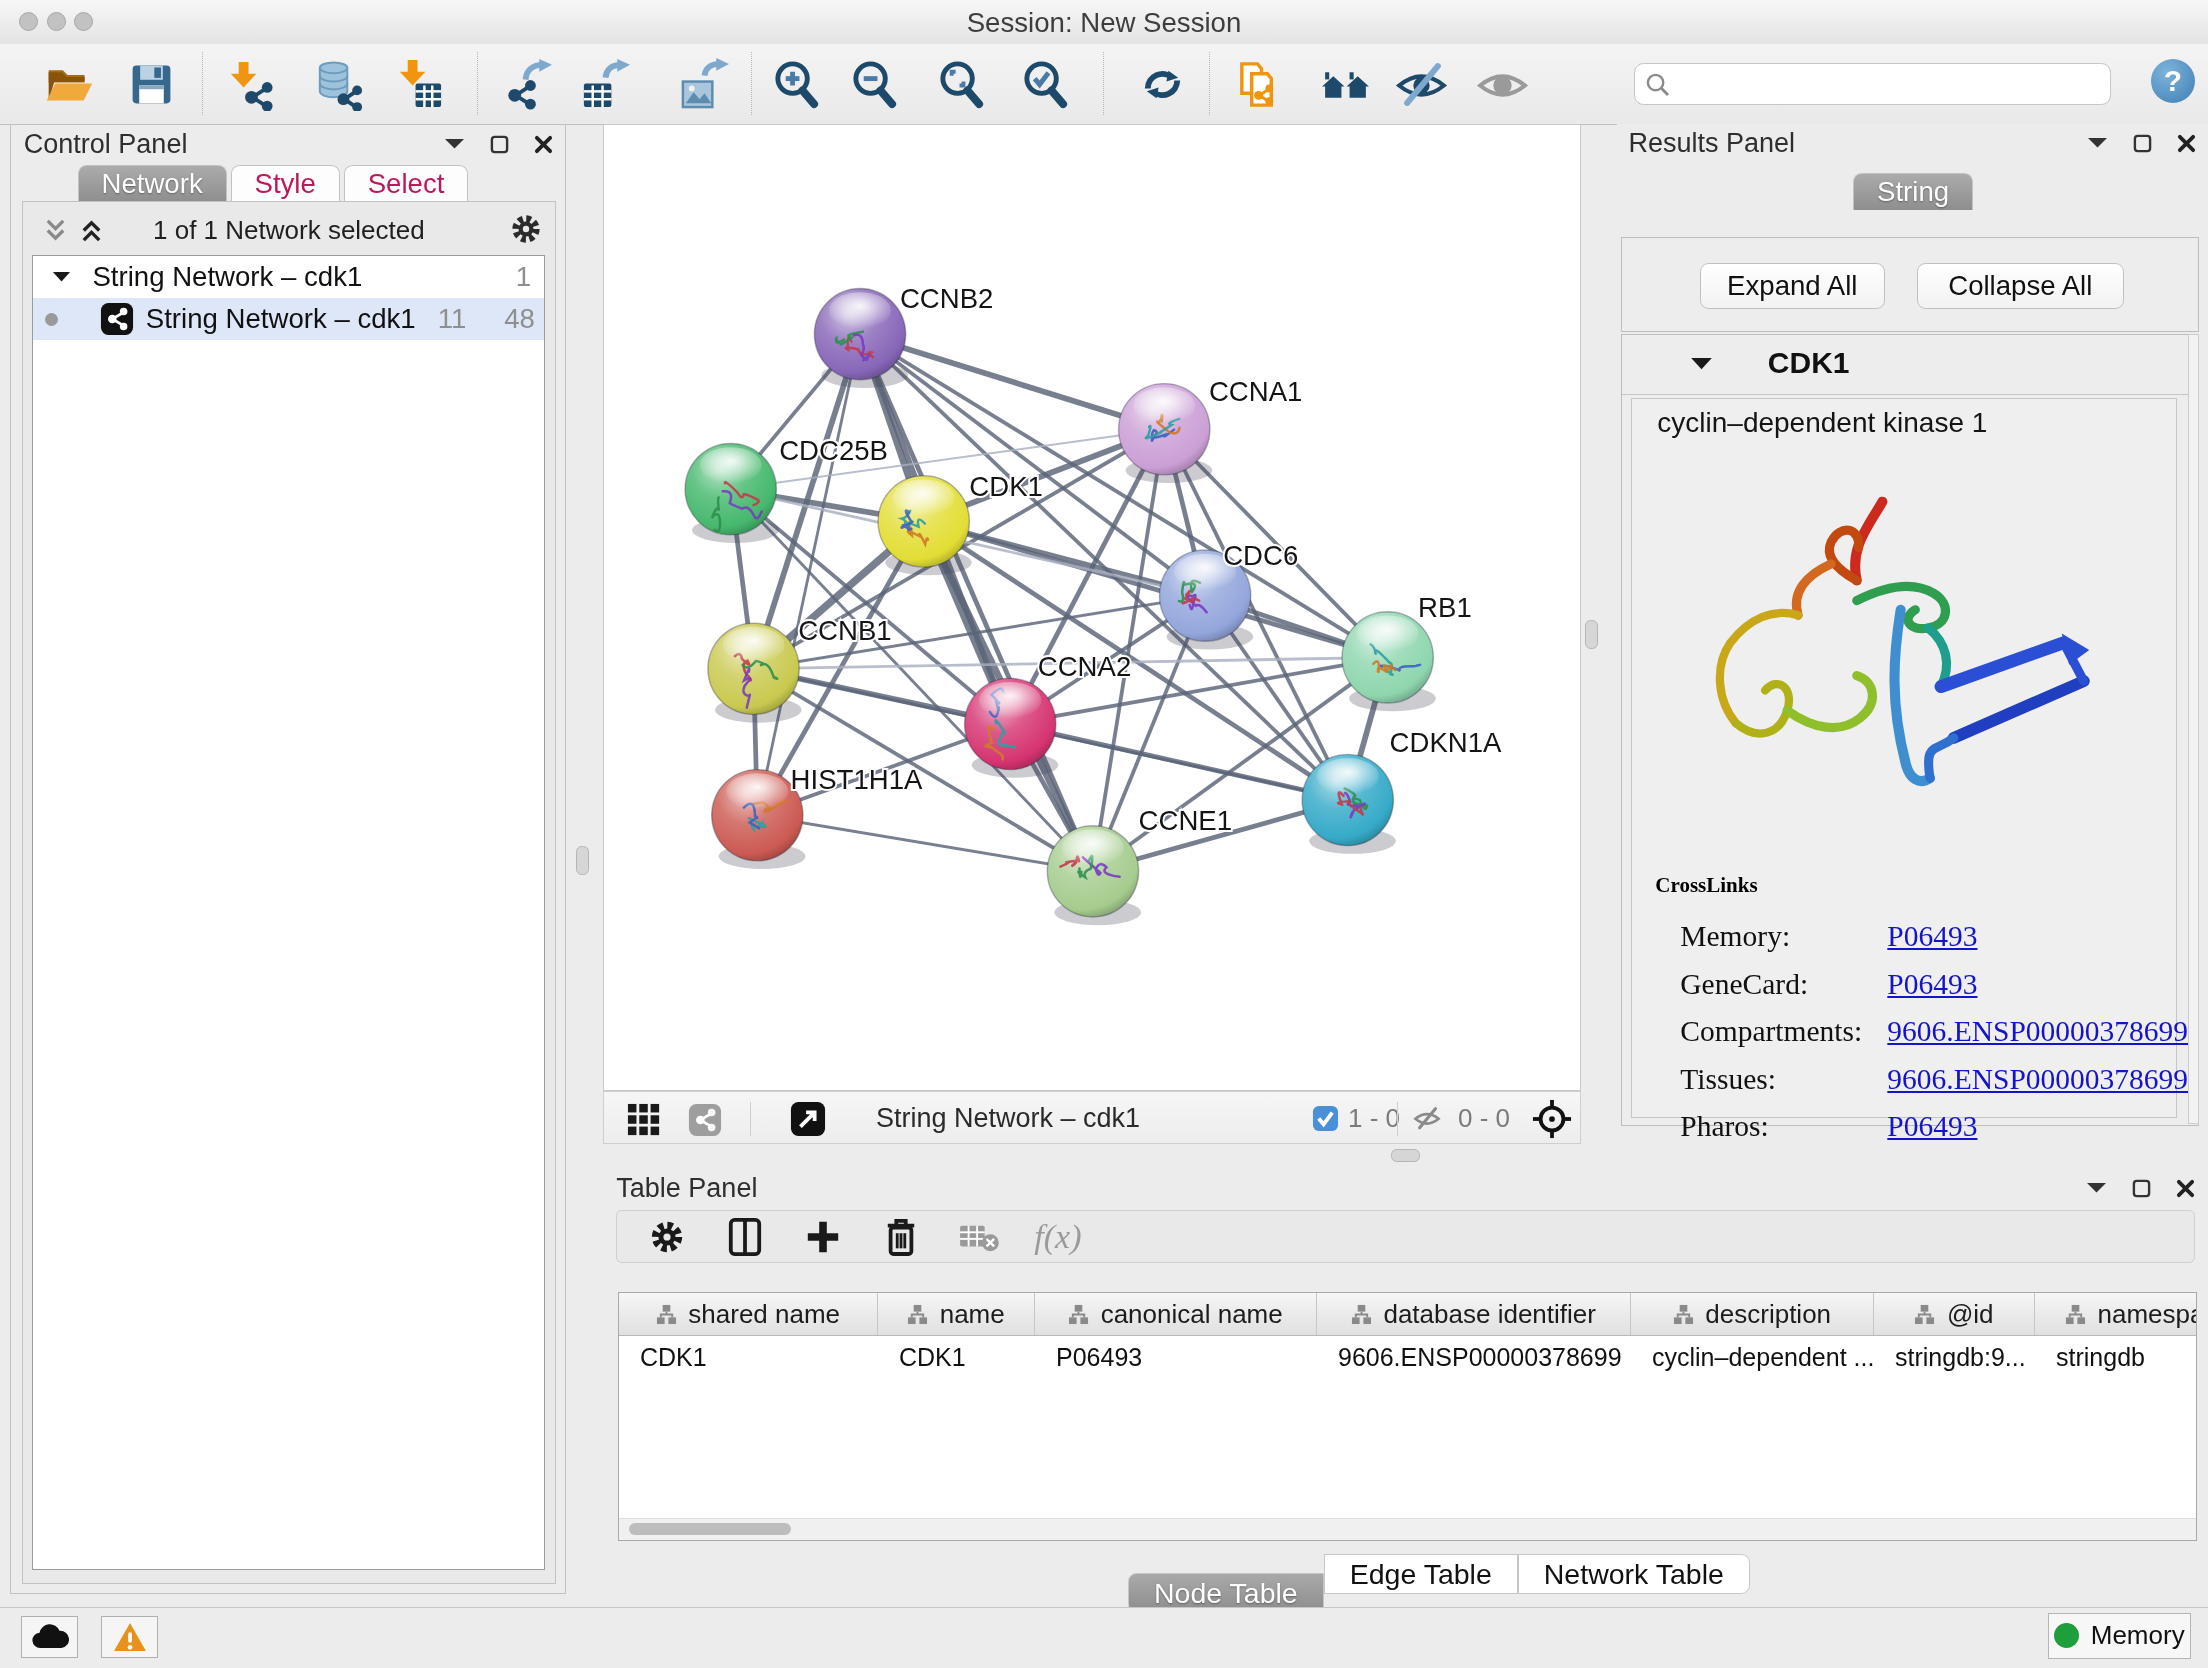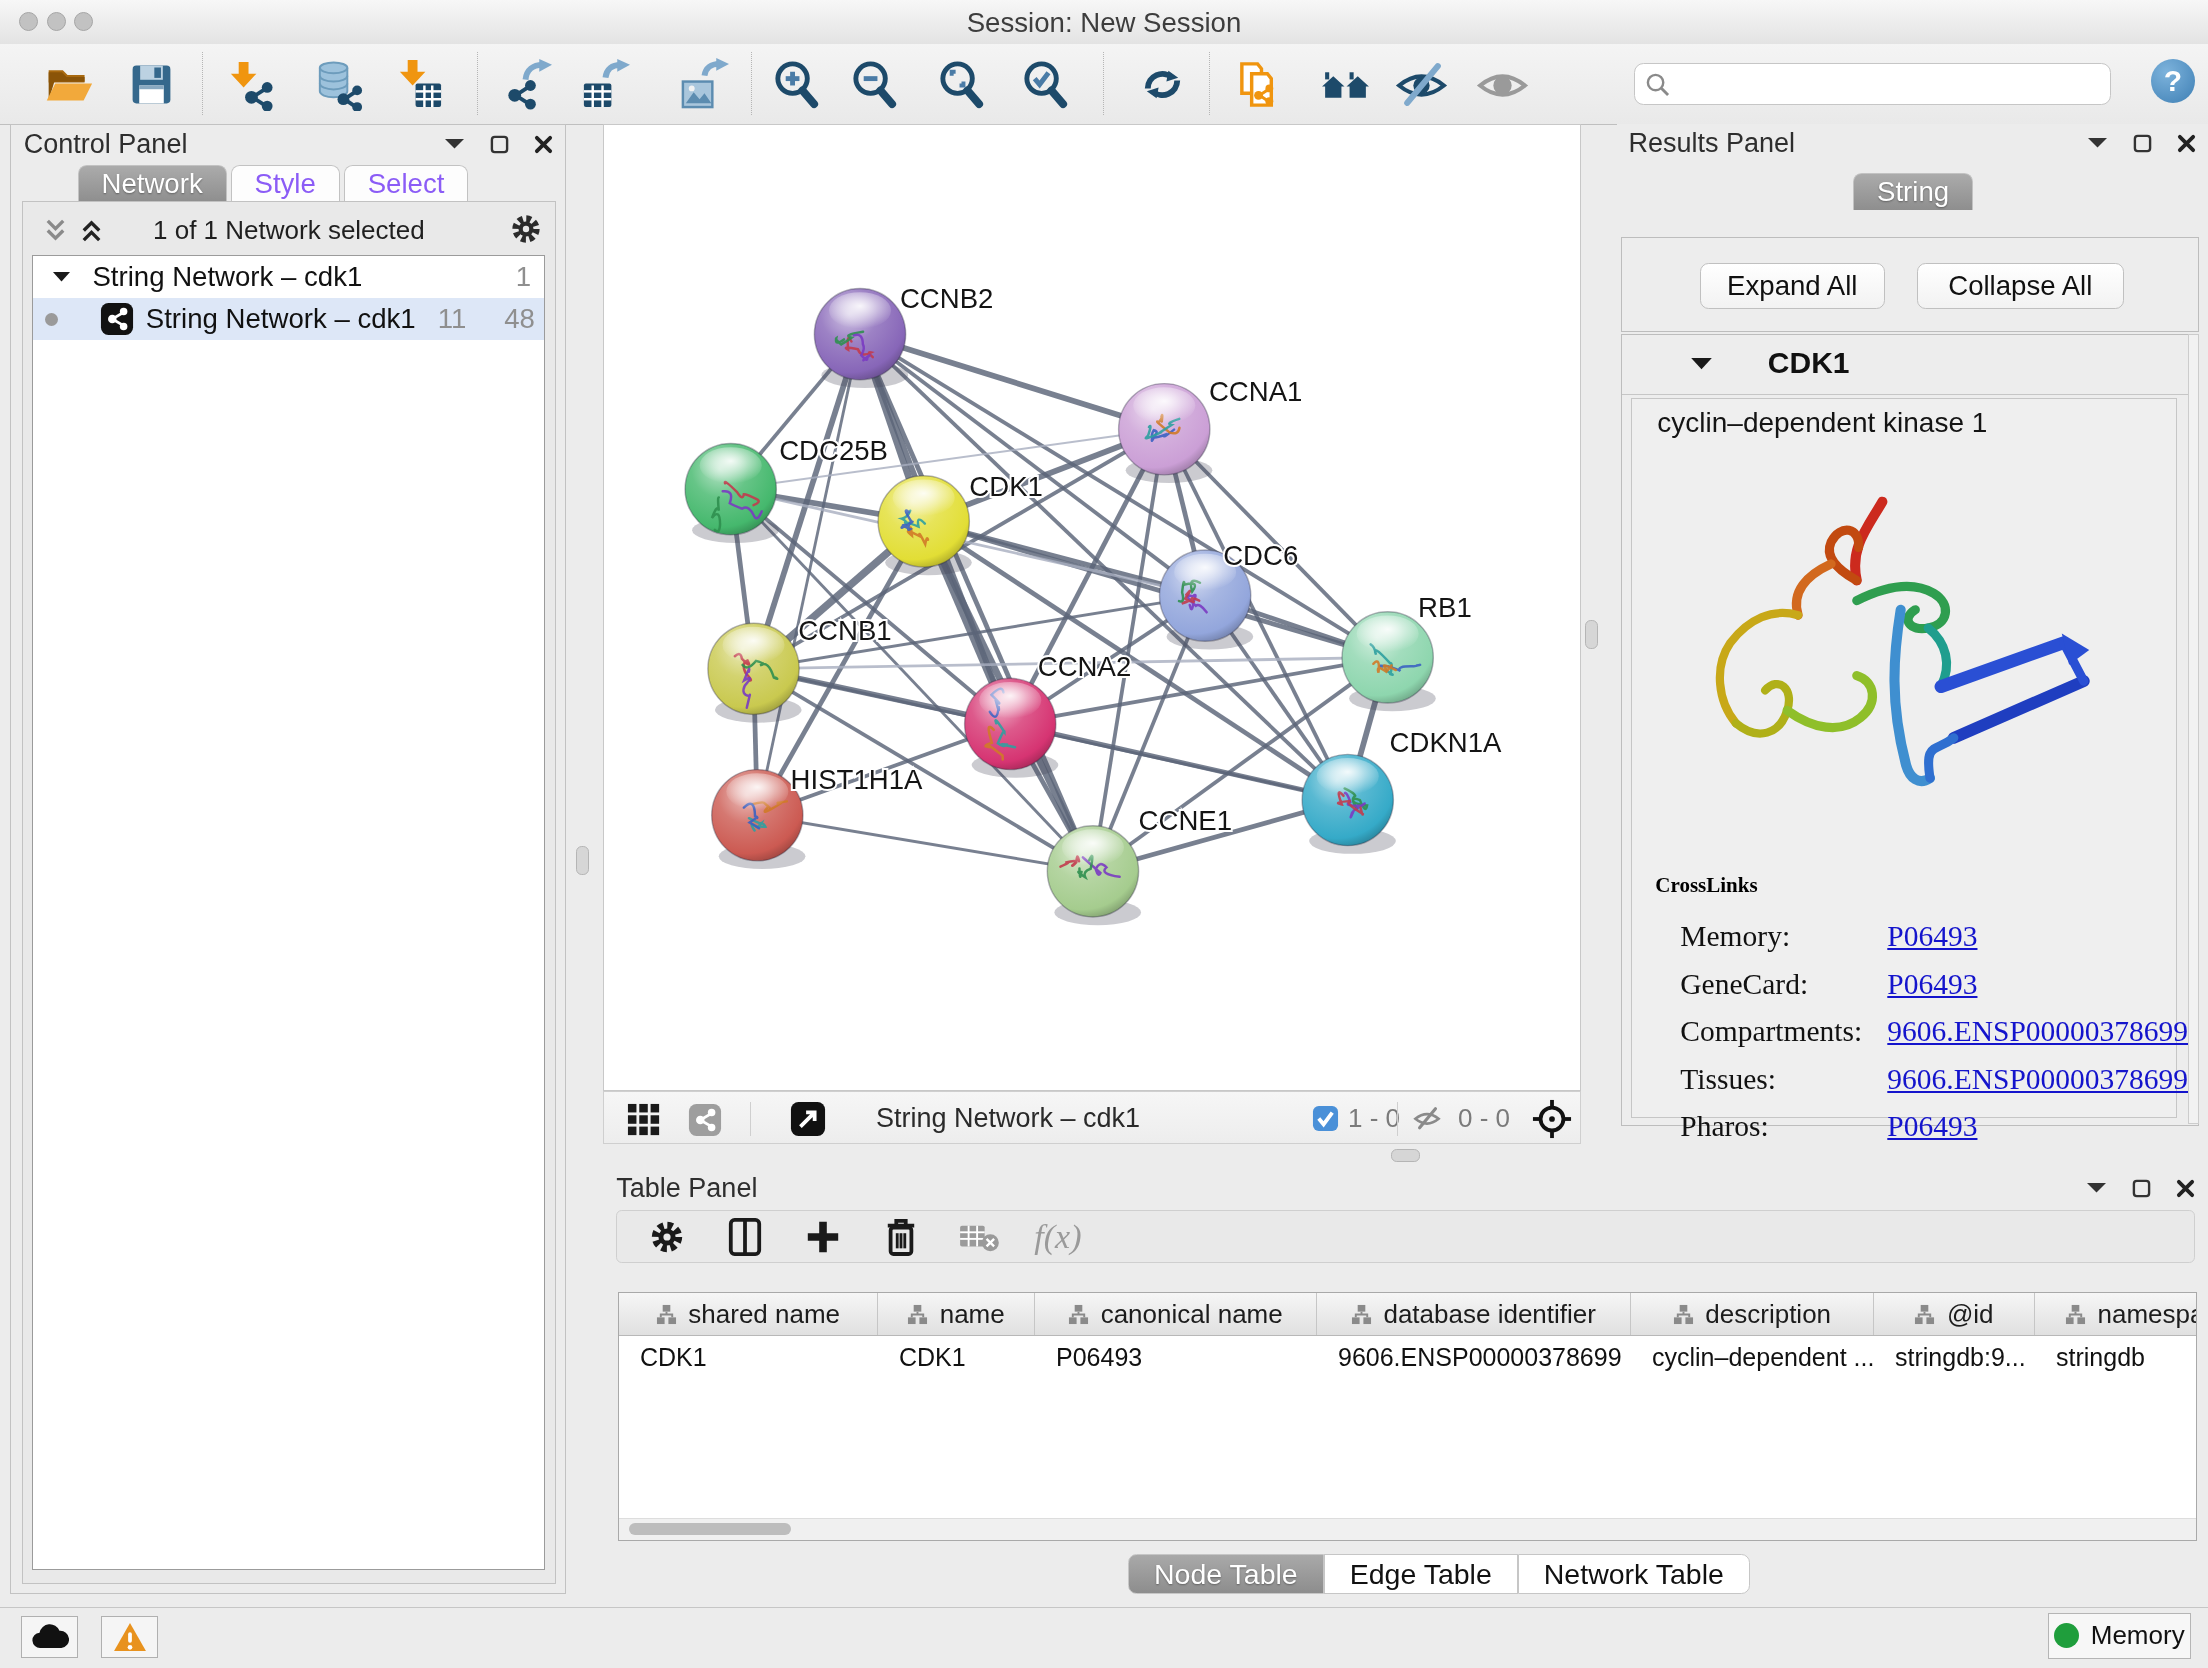--- a/index.html
+++ b/index.html
@@ -15,21 +15,21 @@
   .vsep{position:absolute;top:7.6px;width:0;height:63px;border-left:1.9px dotted #b5b5b5;}
   #search-wrap{position:absolute;left:1634px;top:19px;width:477px;height:42px;}
   #search-input{width:100%;height:100%;box-sizing:border-box;border:1.9px solid #c6c6c6;border-radius:9.5px;background:#fff;padding-left:44px;font-size:25px;outline:none;}
   #search-mag{position:absolute;left:11.4px;top:8.6px;}
   #help-btn{position:absolute;left:2151px;top:59px;width:44px;height:44px;border-radius:50%;background:radial-gradient(circle at 35% 30%,#7db3dc,#3e7fb4);display:flex;align-items:center;justify-content:center;color:#fff;font-size:30px;font-weight:bold;top:15px;}
   
   .panel-title{font-size:27px;color:#2e2e2e;}
   .phicons{position:absolute;display:flex;gap:25px;align-items:center;}
   
   #control-panel{left:9.5px;top:124px;width:556px;height:1470px;background:#ececec;border:1px solid #c2c2c2;box-sizing:border-box;}
-  .tab{display:inline-block;height:36px;line-height:36px;padding:0 23px;background:#fdfdfd;border:1px solid #c2c2c2;border-bottom:none;border-radius:8.6px 8.6px 0 0;font-size:27.6px;color:#8b5cf6;margin-right:3.8px;cursor:pointer;}
+  .tab{display:inline-block;height:36px;line-height:36px;padding:0 23px;background:#fdfdfd;border:1px solid #c2c2c2;border-bottom:none;border-radius:8.6px 8.6px 0 0;font-size:27.6px;color:#be185d;margin-right:3.8px;cursor:pointer;}
   .tab.active{background:linear-gradient(#ababab,#8e8e8e);color:#fff;text-shadow:0 1px 1.9px rgba(0,0,0,.35);}
   #cp-body{position:absolute;left:11.4px;top:76px;width:532px;height:1381px;background:#e9e9e9;border:1px solid #c2c2c2;}
   #cp-selrow{position:absolute;left:0;top:9.5px;width:100%;height:38px;}
   #cp-seltext{position:absolute;left:0;right:0;text-align:center;font-size:26px;color:#1f1f1f;top:3.8px;}
   #cp-tree{position:absolute;left:9.5px;top:53px;width:511px;height:1313px;background:#fff;border:1px solid #9b9b9b;overflow:hidden;}
   .tree-row{position:relative;height:42px;display:flex;align-items:center;font-size:27.6px;color:#111;cursor:pointer;}
   .tree-row .num{position:absolute;font-size:27.6px;color:#8f8f8f;text-align:right;}
   #tree-item{background:#dde7f7;}
   
   #network-panel{left:603px;top:124px;width:978px;height:967px;background:#ffffff;border:1px solid #c8c8c8;box-sizing:border-box;}
@@ -63,21 +63,21 @@
   #fx-label{font-family:"Liberation Serif","DejaVu Serif",serif;font-style:italic;font-size:34px;color:#9a9a9a;}
   #tp-table{position:absolute;left:15px;top:123px;width:1579px;height:249px;background:#fff;border:1.9px solid #a9a9a9;box-sizing:border-box;overflow:hidden;}
   #tp-head{display:flex;height:42px;background:linear-gradient(#f6f6f6,#e0e0e0);border-bottom:1px solid #b8b8b8;}
   .th{display:flex;align-items:center;justify-content:center;gap:11.4px;font-size:26px;color:#1c1c1c;border-right:1px solid #c6c6c6;box-sizing:border-box;flex:none;overflow:hidden;white-space:nowrap;}
   #tp-row{display:flex;height:42px;}
   .td{font-size:25px;color:#111;padding-left:21px;display:flex;align-items:center;box-sizing:border-box;flex:none;overflow:hidden;white-space:nowrap;}
   #tp-hscroll{position:absolute;left:0;bottom:0;width:100%;height:21px;background:#f0f0f0;border-top:1px solid #dddddd;}
   #tp-thumb{position:absolute;left:9.5px;top:3.8px;width:162px;height:12.4px;border-radius:6.7px;background:#bdbdbd;}
   #tp-tabs{position:absolute;left:525px;top:385px;display:flex;}
   .ttab{height:38px;line-height:38px;padding:0 25px;background:#fff;border:1px solid #c6c6c6;font-size:28.5px;color:#111;cursor:pointer;}
-  .ttab:first-child{border-radius:8.6px 0 0 8.6px;}
+  .ttab:first-child{border-radius:8.6px 0 0 8.6px;margin-top:19px;}
   .ttab:last-child{border-radius:0 8.6px 8.6px 0;}
   .ttab.active{background:linear-gradient(#a9a9a9,#8d8d8d);color:#fff;text-shadow:0 1px 1.9px rgba(0,0,0,.35);}
   
   #statusbar{left:0;top:1607px;width:2208px;height:61px;background:#ececec;border-top:1px solid #c6c6c6;}
   .sbtn{position:absolute;top:7.6px;width:55px;height:40px;background:#f5f5f5;border:1.9px solid #b0b0b0;display:flex;align-items:center;justify-content:center;cursor:pointer;}
   #memory-btn{position:absolute;left:2048px;top:4.8px;width:141px;height:44px;background:#f7f7f7;border:1.9px solid #b5b5b5;display:flex;align-items:center;justify-content:center;gap:11.4px;font-size:26px;color:#111;cursor:pointer;}
   #memory-dot{width:25px;height:25px;border-radius:50%;background:#1f9e3c;}
 </style>
 </head>
 <body>

